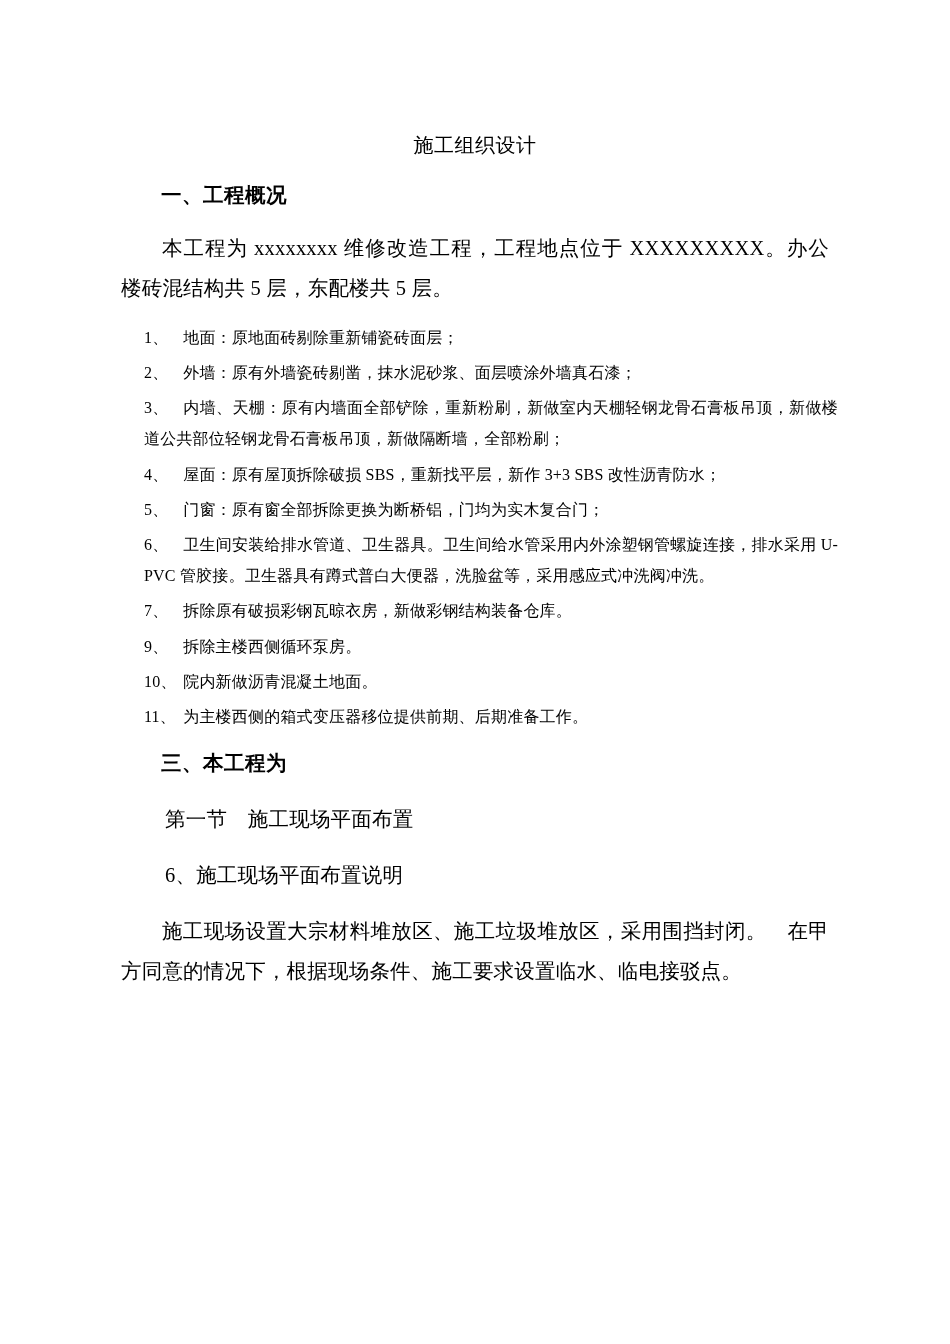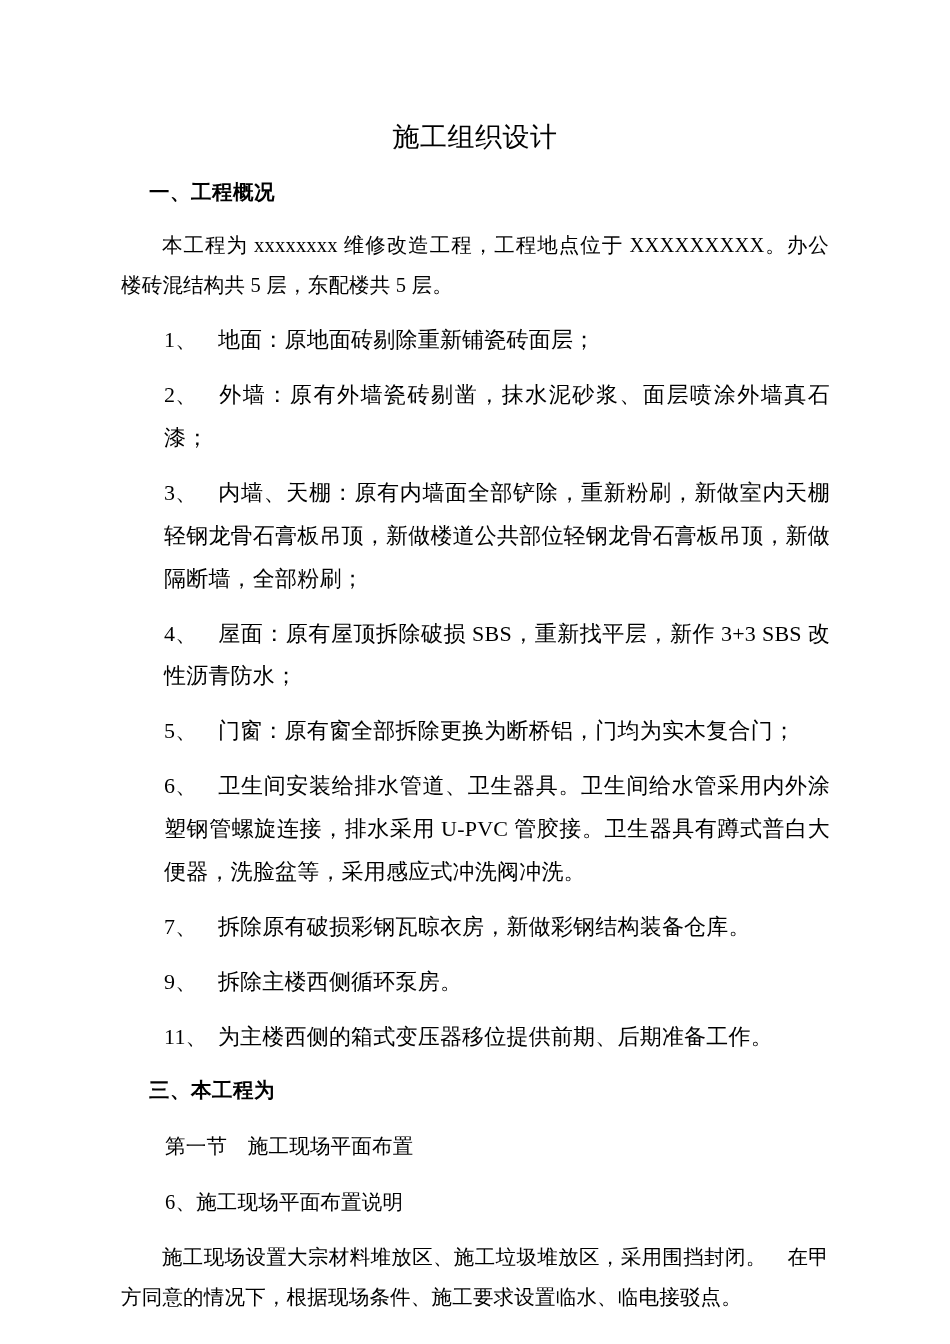--- a/index.html
+++ b/index.html
@@ -15,47 +15,47 @@
   }
   .page {
     width: 950px;
     min-height: 1344px;
     box-sizing: border-box;
     padding: 108px 108px 40px 108px;
     background: #ffffff;
   }
   .doc-title {
     text-align: center;
-    font-size: 27px;
+    font-size: 20px;
     line-height: 1.9;
     letter-spacing: 0.5px;
-    margin: 4px 0 10px 0;
+    margin: 18px 0 10px 0;
     font-weight: normal;
   }
   .h-section {
     font-size: 20.5px;
     font-weight: bold;
     line-height: 1.95;
-    margin: 0;
+    margin: 12px;
     text-indent: 2em;
     letter-spacing: 0.5px;
   }
   .para {
     font-size: 20.5px;
     line-height: 1.95;
     margin: 13px;
     text-indent: 2em;
     text-align: justify;
     text-justify: inter-ideograph;
     letter-spacing: 0.2px;
   }
   .listitem {
-    font-size: 22px;
+    font-size: 16px;
     line-height: 1.95;
-    margin: 12px;
+    margin: 4px;
     text-align: justify;
     text-justify: inter-ideograph;
     letter-spacing: 0.2px;
     padding-left: 2em;
     text-indent: 0;
   }
   .listitem .num {
     display: inline-block;
     min-width: 2.45em;
   }
@@ -76,19 +76,20 @@
       <div class="h-section">一、工程概况</div>
       <div class="para">本工程为 xxxxxxxx 维修改造工程，工程地点位于 XXXXXXXXX。办公楼砖混结构共 5 层，东配楼共 5 层。</div>
       <div class="listitem"><span class="num">1、</span><span>地面：原地面砖剔除重新铺瓷砖面层；</span></div>
       <div class="listitem"><span class="num">2、</span><span>外墙：原有外墙瓷砖剔凿，抹水泥砂浆、面层喷涂外墙真石漆；</span></div>
       <div class="listitem"><span class="num">3、</span><span>内墙、天棚：原有内墙面全部铲除，重新粉刷，新做室内天棚轻钢龙骨石膏板吊顶，新做楼道公共部位轻钢龙骨石膏板吊顶，新做隔断墙，全部粉刷；</span></div>
       <div class="listitem"><span class="num">4、</span><span>屋面：原有屋顶拆除破损 SBS，重新找平层，新作 3+3 SBS 改性沥青防水；</span></div>
       <div class="listitem"><span class="num">5、</span><span>门窗：原有窗全部拆除更换为断桥铝，门均为实木复合门；</span></div>
       <div class="listitem"><span class="num">6、</span><span>卫生间安装给排水管道、卫生器具。卫生间给水管采用内外涂塑钢管螺旋连接，排水采用 U-PVC 管胶接。卫生器具有蹲式普白大便器，洗脸盆等，采用感应式冲洗阀冲洗。</span></div>
       <div class="listitem"><span class="num">7、</span><span>拆除原有破损彩钢瓦晾衣房，新做彩钢结构装备仓库。</span></div>
       <div class="listitem"><span class="num">9、</span><span>拆除主楼西侧循环泵房。</span></div>
+      <div class="listitem"><span class="num">10、</span><span>院内新做沥青混凝土地面。</span></div>
       <div class="listitem"><span class="num">11、</span><span>为主楼西侧的箱式变压器移位提供前期、后期准备工作。</span></div>
       <div class="h-section">三、本工程为</div>
       <div class="sub-head">第一节　施工现场平面布置</div>
       <div class="sub-head">6、施工现场平面布置说明</div>
       <div class="para">施工现场设置大宗材料堆放区、施工垃圾堆放区，采用围挡封闭。　在甲方同意的情况下，根据现场条件、施工要求设置临水、临电接驳点。</div>
     </div>
 </div>
 
 </body></html>

